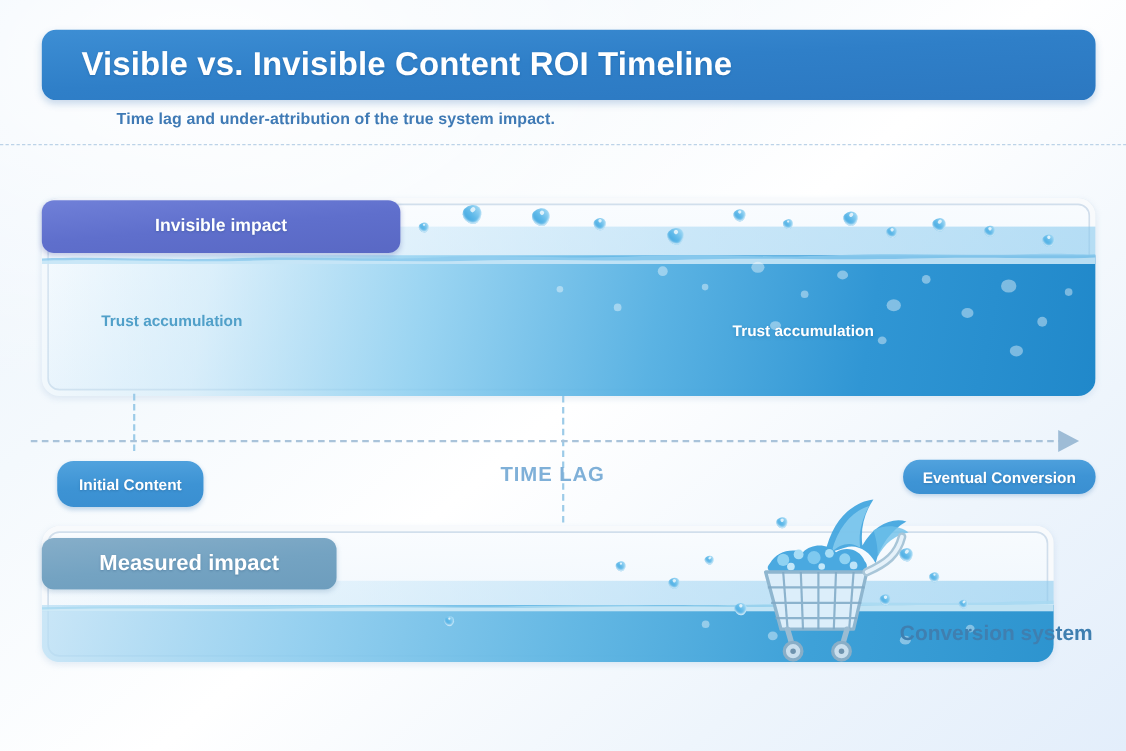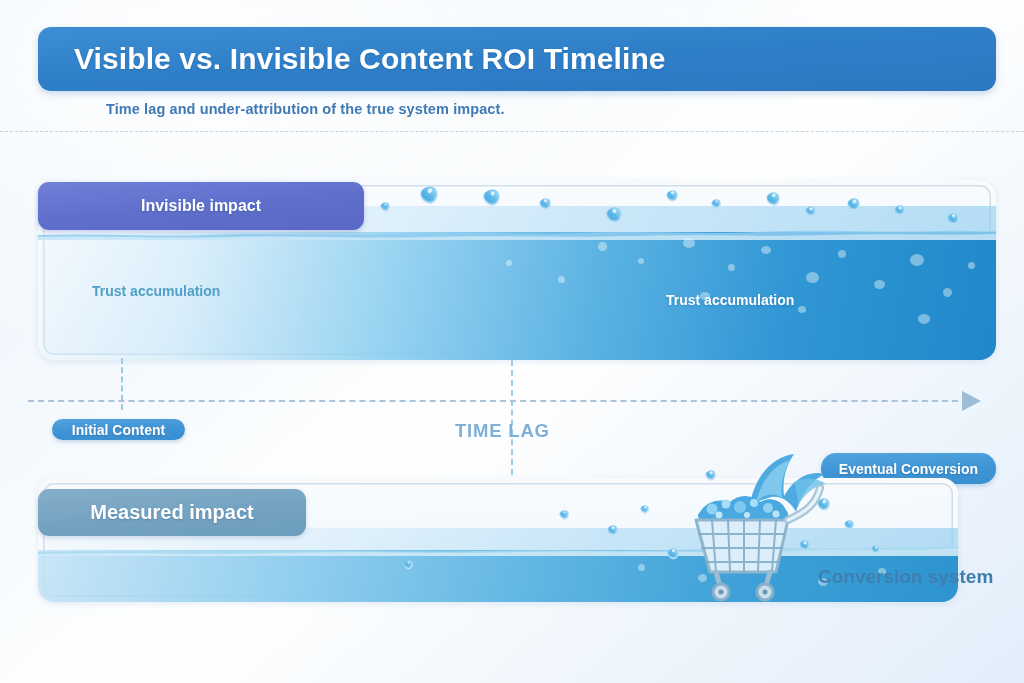--- a/index.html
+++ b/index.html
@@ -173,36 +173,35 @@
     width: 268px;
     height: 47px;
     font-size: 20px;
     background: linear-gradient(175deg, #86aec9 0%, #74a3c2 52%, #6d9dbd 100%);
     box-shadow: 0 2px 5px rgba(100,140,175,0.28);
   }
   .badge-initial {
     left: 52px;
     top: 419px;
     width: 133px;
-    height: 21px;
+    height: 42px;
     font-size: 14px;
     border-radius: 15px;
     background: linear-gradient(178deg, #52a3de 0%, #3d93d4 55%, #3a8fd1 100%);
     box-shadow: 0 2px 4px rgba(70,130,185,0.30);
   }
   .badge-eventual {
     left: 821px;
     top: 418px;
     width: 175px;
     height: 31px;
     font-size: 14px;
     border-radius: 15px;
     background: linear-gradient(178deg, #52a3de 0%, #3e94d5 55%, #3a8fd1 100%);
     box-shadow: 0 2px 4px rgba(70,130,185,0.30);
-    margin-top: 35px;
   }
   
   .badge-dash {
     position: absolute;
     height: 0;
     border-top: 3px dashed;
   }
   .dash-inv-l { left: 40px; top: 206px; width: 34px; border-color: #9aa6e4; }
   .dash-inv-r { left: 272px; top: 206px; width: 34px; border-color: #9aa6e4; }
   .dash-meas-l { left: 40px; top: 512px; width: 30px; border-color: #a4c4da; }

